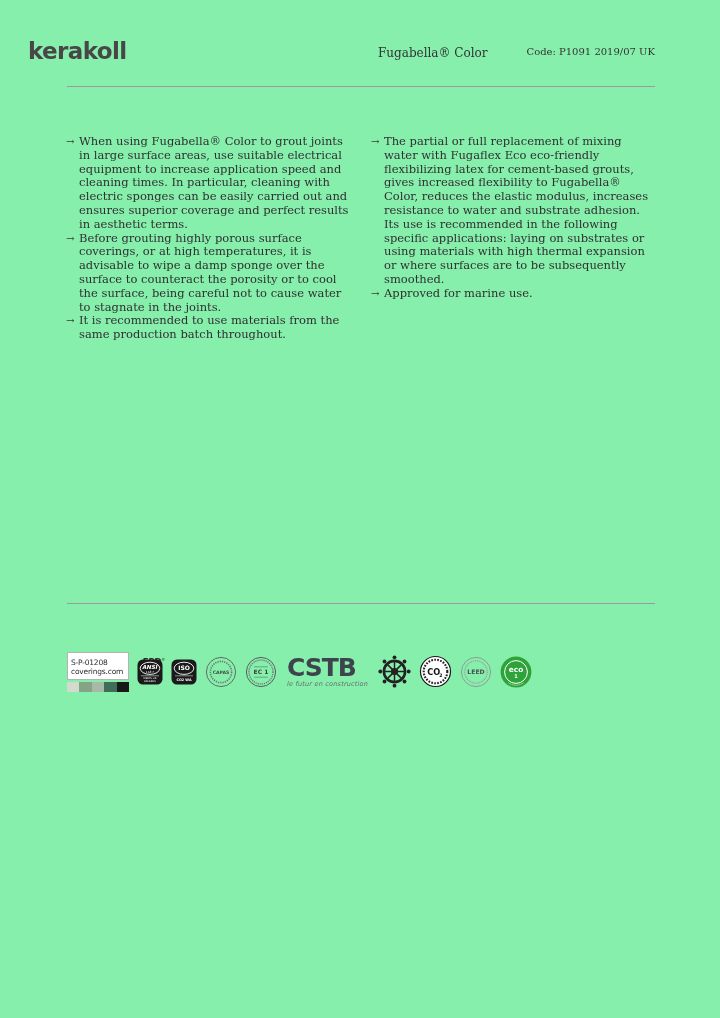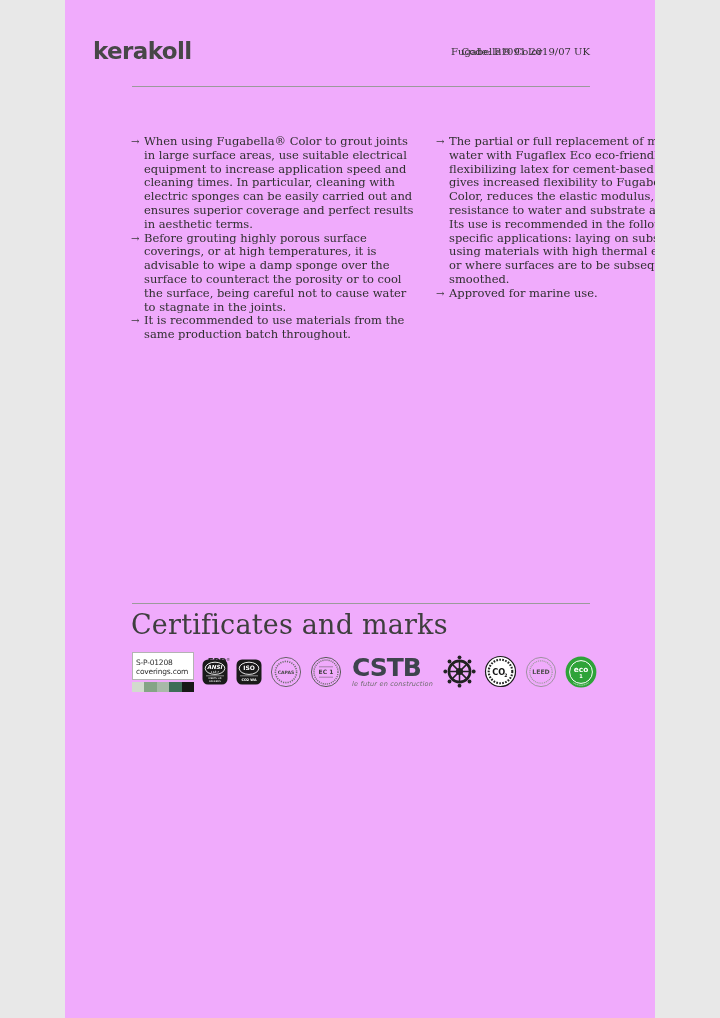--- a/index.html
+++ b/index.html
@@ -1,34 +1,34 @@
 <!DOCTYPE html>
 <html><head>
 <meta charset="utf-8">
 <style>
   html,body{margin:0;padding:0;background:#e8e8e8;}
   .page{
     position:relative;
-    width:590px;height:1018px;
+    width:720px;height:1018px;
     margin:0 auto;
-    background:#f0abfc;
+    background:#86efac;
     overflow:hidden;
     font-family:"DejaVu Serif", serif;
     color:#333;
   }
   
   .logo{
     position:absolute;left:28px;top:38px;
     font-family:"DejaVu Sans", sans-serif;
     font-weight:bold;font-size:23px;letter-spacing:-0.6px;
     color:#474747;
   }
   .hdr-product{
     position:absolute;left:378px;top:46px;
-    font-size:10px;color:#333;margin-left:8px;
+    font-size:12px;color:#333;
   }
   .hdr-code{
     position:absolute;right:65px;top:46px;
     font-size:10px;color:#333;text-align:right;
   }
   .rule{
     position:absolute;left:67px;right:65px;height:0;
     border-top:1.5px solid #9b9b9b;
   }
   .rule1{top:86px;}
@@ -124,21 +124,20 @@
         </li>
         <li>
           <span class="arrow">→</span>
           <span>Approved for marine use.</span>
         </li>
       </ul>
     </div>
   </div>
 
   <div class="rule rule2"></div>
-  <h1 class="sec-title t2">Certificates and marks</h1>
 
   <div class="logos">
 
     <div class="epd-block">
       <div class="epd-box">
         <div><span>S-P-01208</span>&nbsp;<b>EPD</b><sup>®</sup></div>
         <div>coverings.com</div>
       </div>
       <div class="epd-strip">
         <span style="background-color: rgb(210, 219, 206);"></span>

